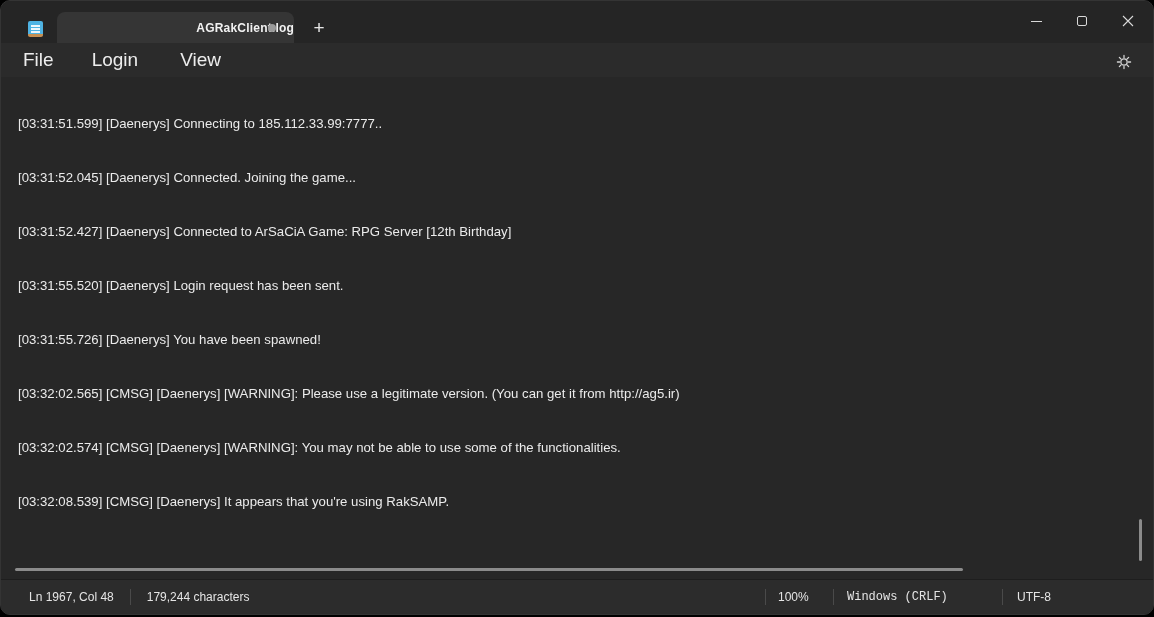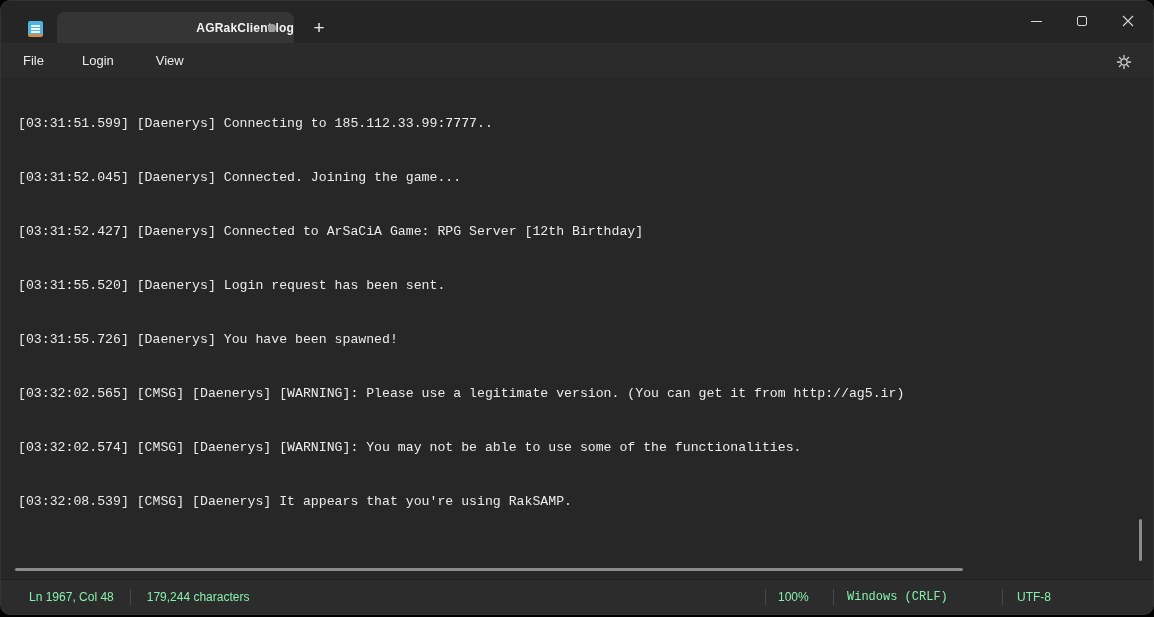--- a/index.html
+++ b/index.html
@@ -28,45 +28,45 @@
     color: #e6e6e6; font-size: 19px; font-weight: 300; display: flex; align-items: center; justify-content: center;
     border-radius: 5px;
   }
   .wc { position: absolute; top: 0; height: 40px; width: 46px; display: flex; align-items: center; justify-content: center; }
   .wc-min { right: 94px; } .wc-max { right: 48px; } .wc-close { right: 2px; }
   .min-glyph { width: 11px; height: 1px; background: #d9d9d9; }
   .max-glyph { width: 10px; height: 10px; border: 1px solid #d9d9d9; border-radius: 2px; }
 
   
   .menubar { position: absolute; left: 0; top: 42px; right: 0; height: 34px; background: #2b2b2b; display: flex; align-items: center; }
-  .menu-item { color: #ededed; font-size: 13px; padding: 4px 10px; border-radius: 5px; }
+  .menu-item { color: #ededed; font-size: 19px; padding: 4px 10px; border-radius: 5px; }
   .menu-item:nth-child(1) { margin-left: 12px; }
   .menu-item:nth-child(2) { margin-left: 18px; }
   .menu-item:nth-child(3) { margin-left: 22px; }
   .gear { position: absolute; right: 18px; top: 8px; width: 22px; height: 22px; display: flex; align-items: center; justify-content: center; border-radius: 5px; }
 
   
   .editor {
     position: absolute; left: 0; top: 76px; right: 0; bottom: 39px;
     background: #272727; overflow: hidden;
-    font-family: Liberation Mono, monospace;
+    font-family: Liberation Sans, sans-serif;
     font-size: 13.2px; line-height: 18px; color: #ebebeb;
     padding: 2px 0 0 17px; white-space: pre; cursor: text;
   }
   .log-line { height: 18px; }
 
   
   .hscroll-thumb { position: absolute; left: 14px; top: 567px; width: 948px; height: 3px; background: #8b8b8b; border-radius: 2px; }
   .vscroll-thumb { position: absolute; left: 1138px; top: 518px; width: 3px; height: 42px; background: #8b8b8b; border-radius: 2px; }
 
   
   .statusbar {
     position: absolute; left: 0; right: 0; bottom: 0; height: 35px;
     background: #2c2c2c; border-top: 1px solid #1e1e1e;
-    display: flex; align-items: center; color: #86efac; font-size: 12px;
+    display: flex; align-items: center; color: #e5e5e5; font-size: 12px;
   }
   .sb-cell { display: flex; align-items: center; height: 100%; }
   .sb-sep { width: 1px; height: 16px; background: #4a4a4a; }
   .sb-ln { padding-left: 28px; padding-right: 16px; }
   .sb-chars { padding-left: 16px; }
   .sb-spacer { flex: 1; }
   .sb-zoom { width: 67px; padding-left: 12px; }
   .sb-eol { width: 168px; padding-left: 13px; font-family: Liberation Mono, monospace; }
   .sb-enc { width: 150px; padding-left: 14px; text-align: center; }
 </style>

